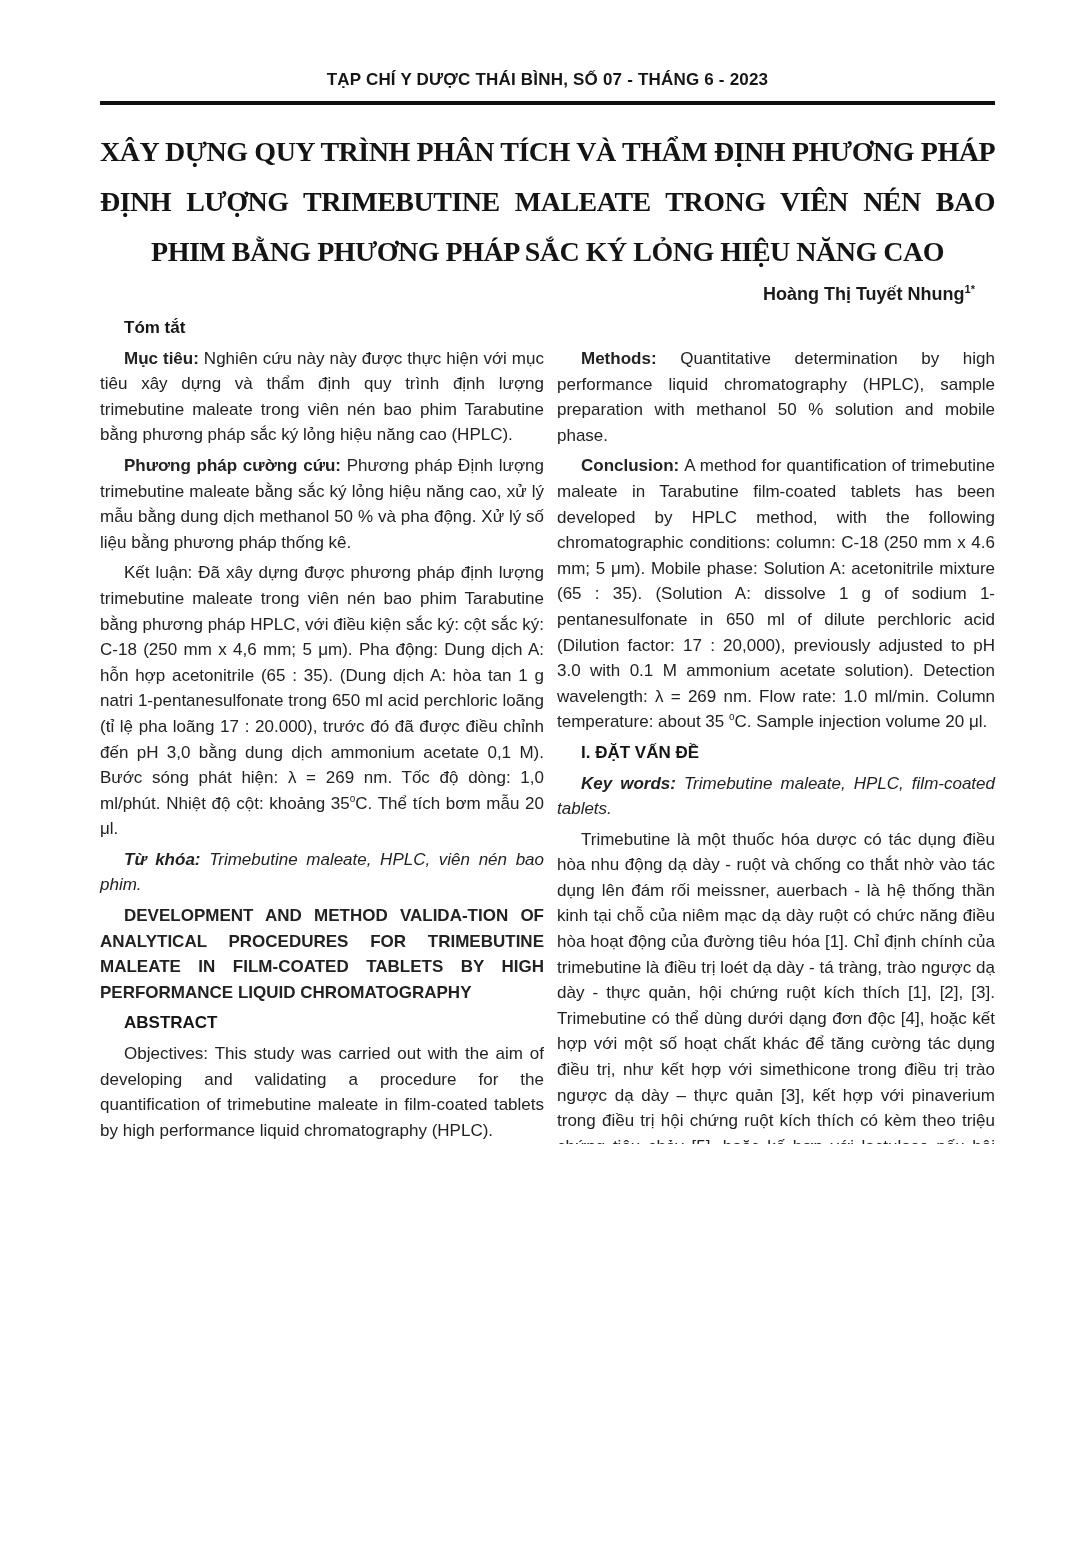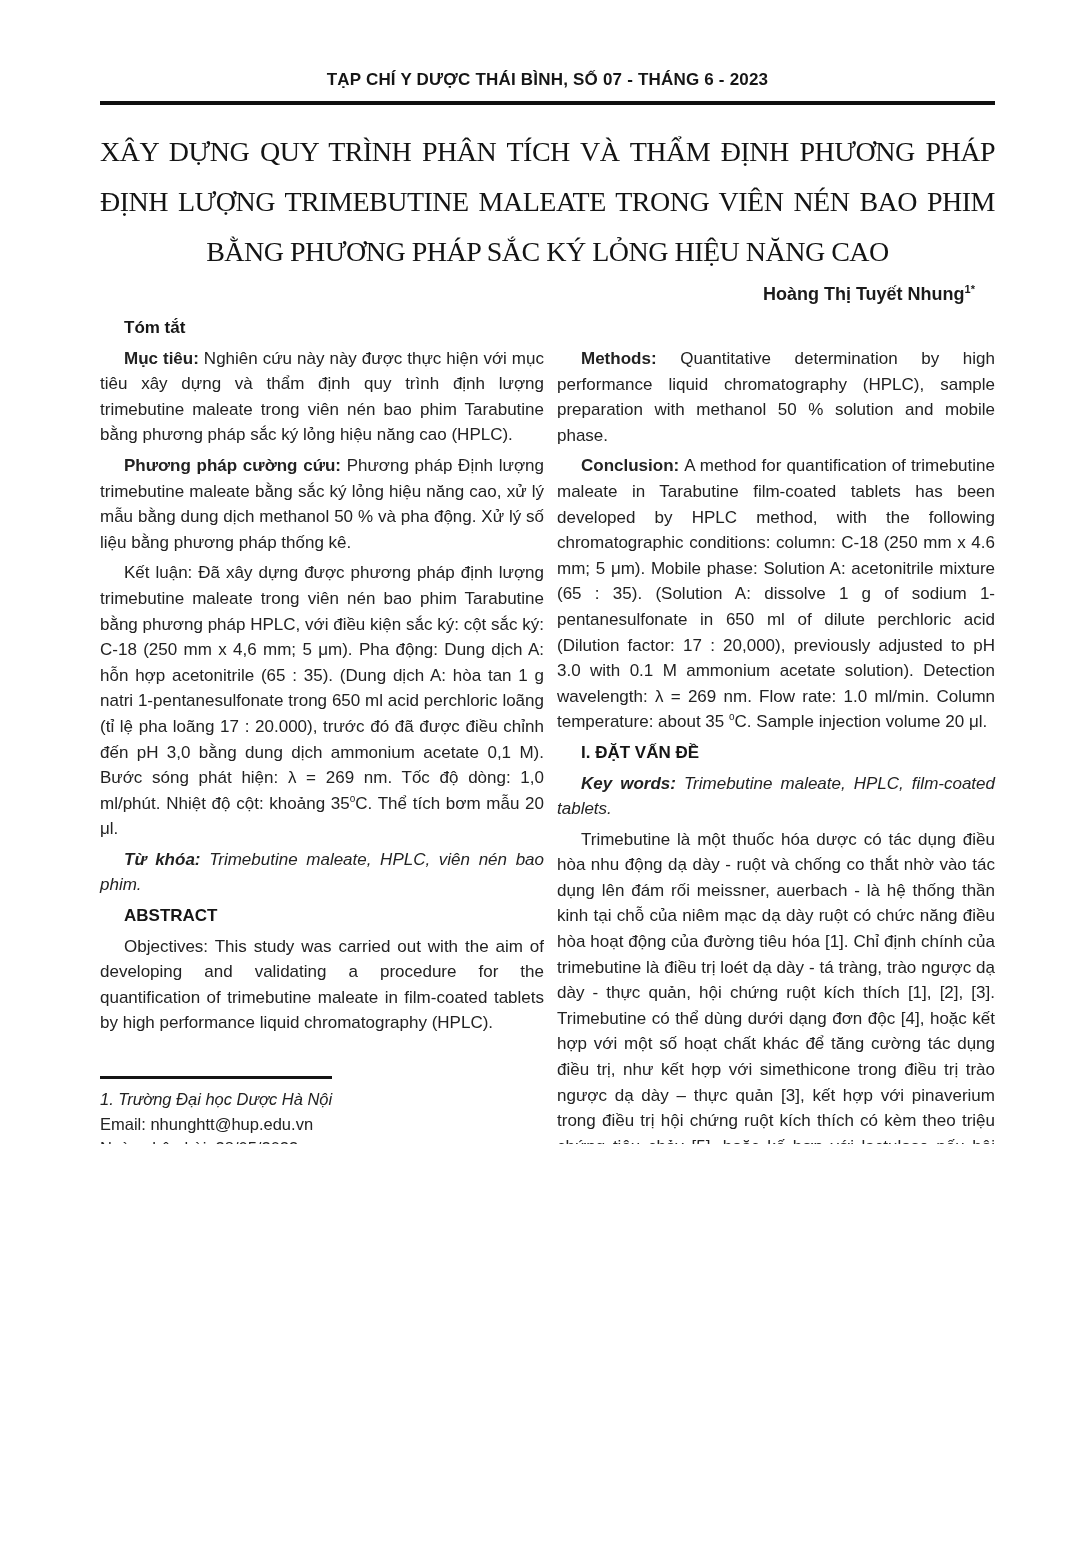--- a/index.html
+++ b/index.html
@@ -17,21 +17,21 @@
     text-align:center;
     font-weight:700;
     font-size:17px;
     letter-spacing:.2px;
     color:#161616;
   }
   .head-rule{margin-top:11px;height:4px;background:#101010;}
   .title{
     margin-top:22px;
     font-family:"Liberation Serif", serif;
-    font-weight:400;
+    font-weight:700;
     font-size:28px;
     line-height:50px;
     letter-spacing:-0.5px;
     color:#141414;
     text-align:justify;
     text-align-last:center;
   }
   .author{
     margin-top:4px;
     text-align:right;
@@ -96,20 +96,21 @@
     <div class="author"><span>Hoàng Thị Tuyết Nhung</span><sup>1*</sup></div>
 
     <div class="columns">
       <div class="col-left">
         <div>
             <div class="block heading"><span class="seg-b">Tóm tắt</span></div>
             <div class="block"><span class="seg-b">Mục tiêu: </span><span class="seg-r">Nghiên cứu này này được thực hiện với mục tiêu xây dựng và thẩm định quy trình định lượng trimebutine maleate trong viên nén bao phim Tarabutine bằng phương pháp sắc ký lỏng hiệu năng cao (HPLC).</span></div>
             <div class="block"><span class="seg-b">Phương pháp cường cứu: </span><span class="seg-r">Phương pháp Định lượng trimebutine maleate bằng sắc ký lỏng hiệu năng cao, xử lý mẫu bằng dung dịch methanol 50 % và pha động. Xử lý số liệu bằng phương pháp thống kê.</span></div>
             <div class="block"><span class="seg-r">Kết luận: Đã xây dựng được phương pháp định lượng trimebutine maleate trong viên nén bao phim Tarabutine bằng phương pháp HPLC, với điều kiện sắc ký: cột sắc ký: C-18 (250 mm x 4,6 mm; 5 μm). Pha động: Dung dịch A: hỗn hợp acetonitrile (65 : 35). (Dung dịch A: hòa tan 1 g natri 1-pentanesulfonate trong 650 ml acid perchloric loãng (tỉ lệ pha loãng 17 : 20.000), trước đó đã được điều chỉnh đến pH 3,0 bằng dung dịch ammonium acetate 0,1 M). Bước sóng phát hiện: λ = 269 nm. Tốc độ dòng: 1,0 ml/phút. Nhiệt độ cột: khoảng 35</span><sup class="seg-sup">o</sup><span class="seg-r">C. Thể tích bơm mẫu 20 μl.</span></div>
             <div class="block"><span class="seg-bi">Từ khóa: </span><span class="seg-i">Trimebutine maleate, HPLC, viên nén bao phim.</span></div>
+            <div class="block"><span class="seg-b">DEVELOPMENT AND METHOD VALIDA-TION OF ANALYTICAL PROCEDURES FOR TRIMEBUTINE MALEATE IN FILM-COATED TABLETS BY HIGH PERFORMANCE LIQUID CHROMATOGRAPHY</span></div>
             <div class="block heading"><span class="seg-b">ABSTRACT</span></div>
             <div class="block"><span class="seg-r">Objectives: This study was carried out with the aim of developing and validating a procedure for the quantification of trimebutine maleate in film-coated tablets by high performance liquid chromatography (HPLC).</span></div>
           </div>
         <div class="footnote">
           <div class="fn-rule"></div>
           <div>
               <div class="fn-line fn-italic">1. Trường Đại học Dược Hà Nội</div>
               <div class="fn-line">Email: nhunghtt@hup.edu.vn</div>
               <div class="fn-line">Ngày nhận bài: 28/05/2023</div>
               <div class="fn-line">Ngày phản biện: 07/06/2023</div>

